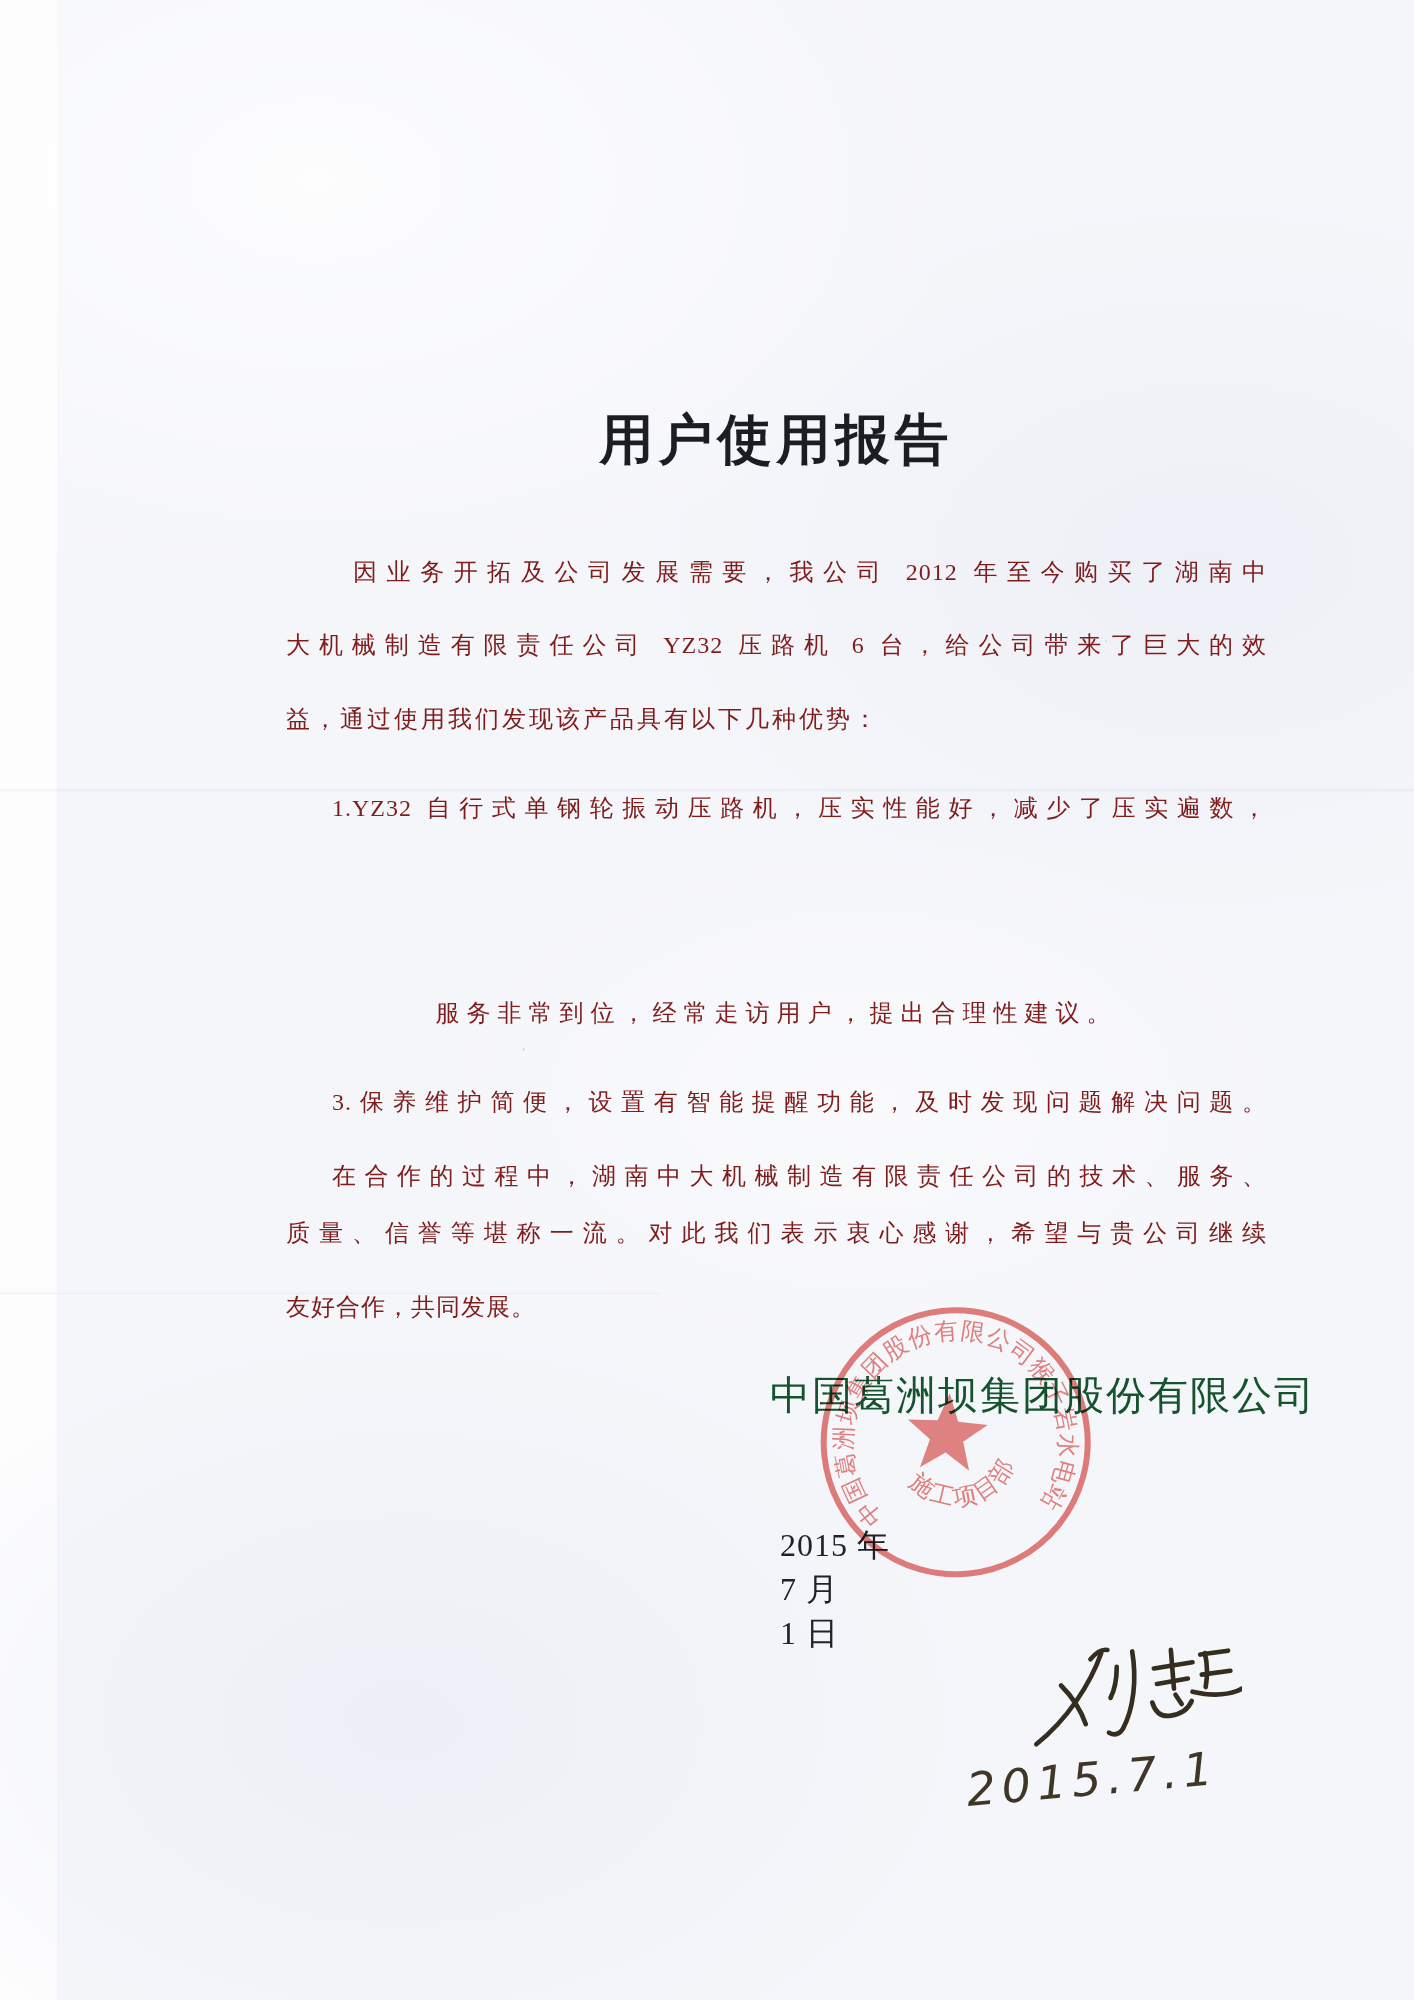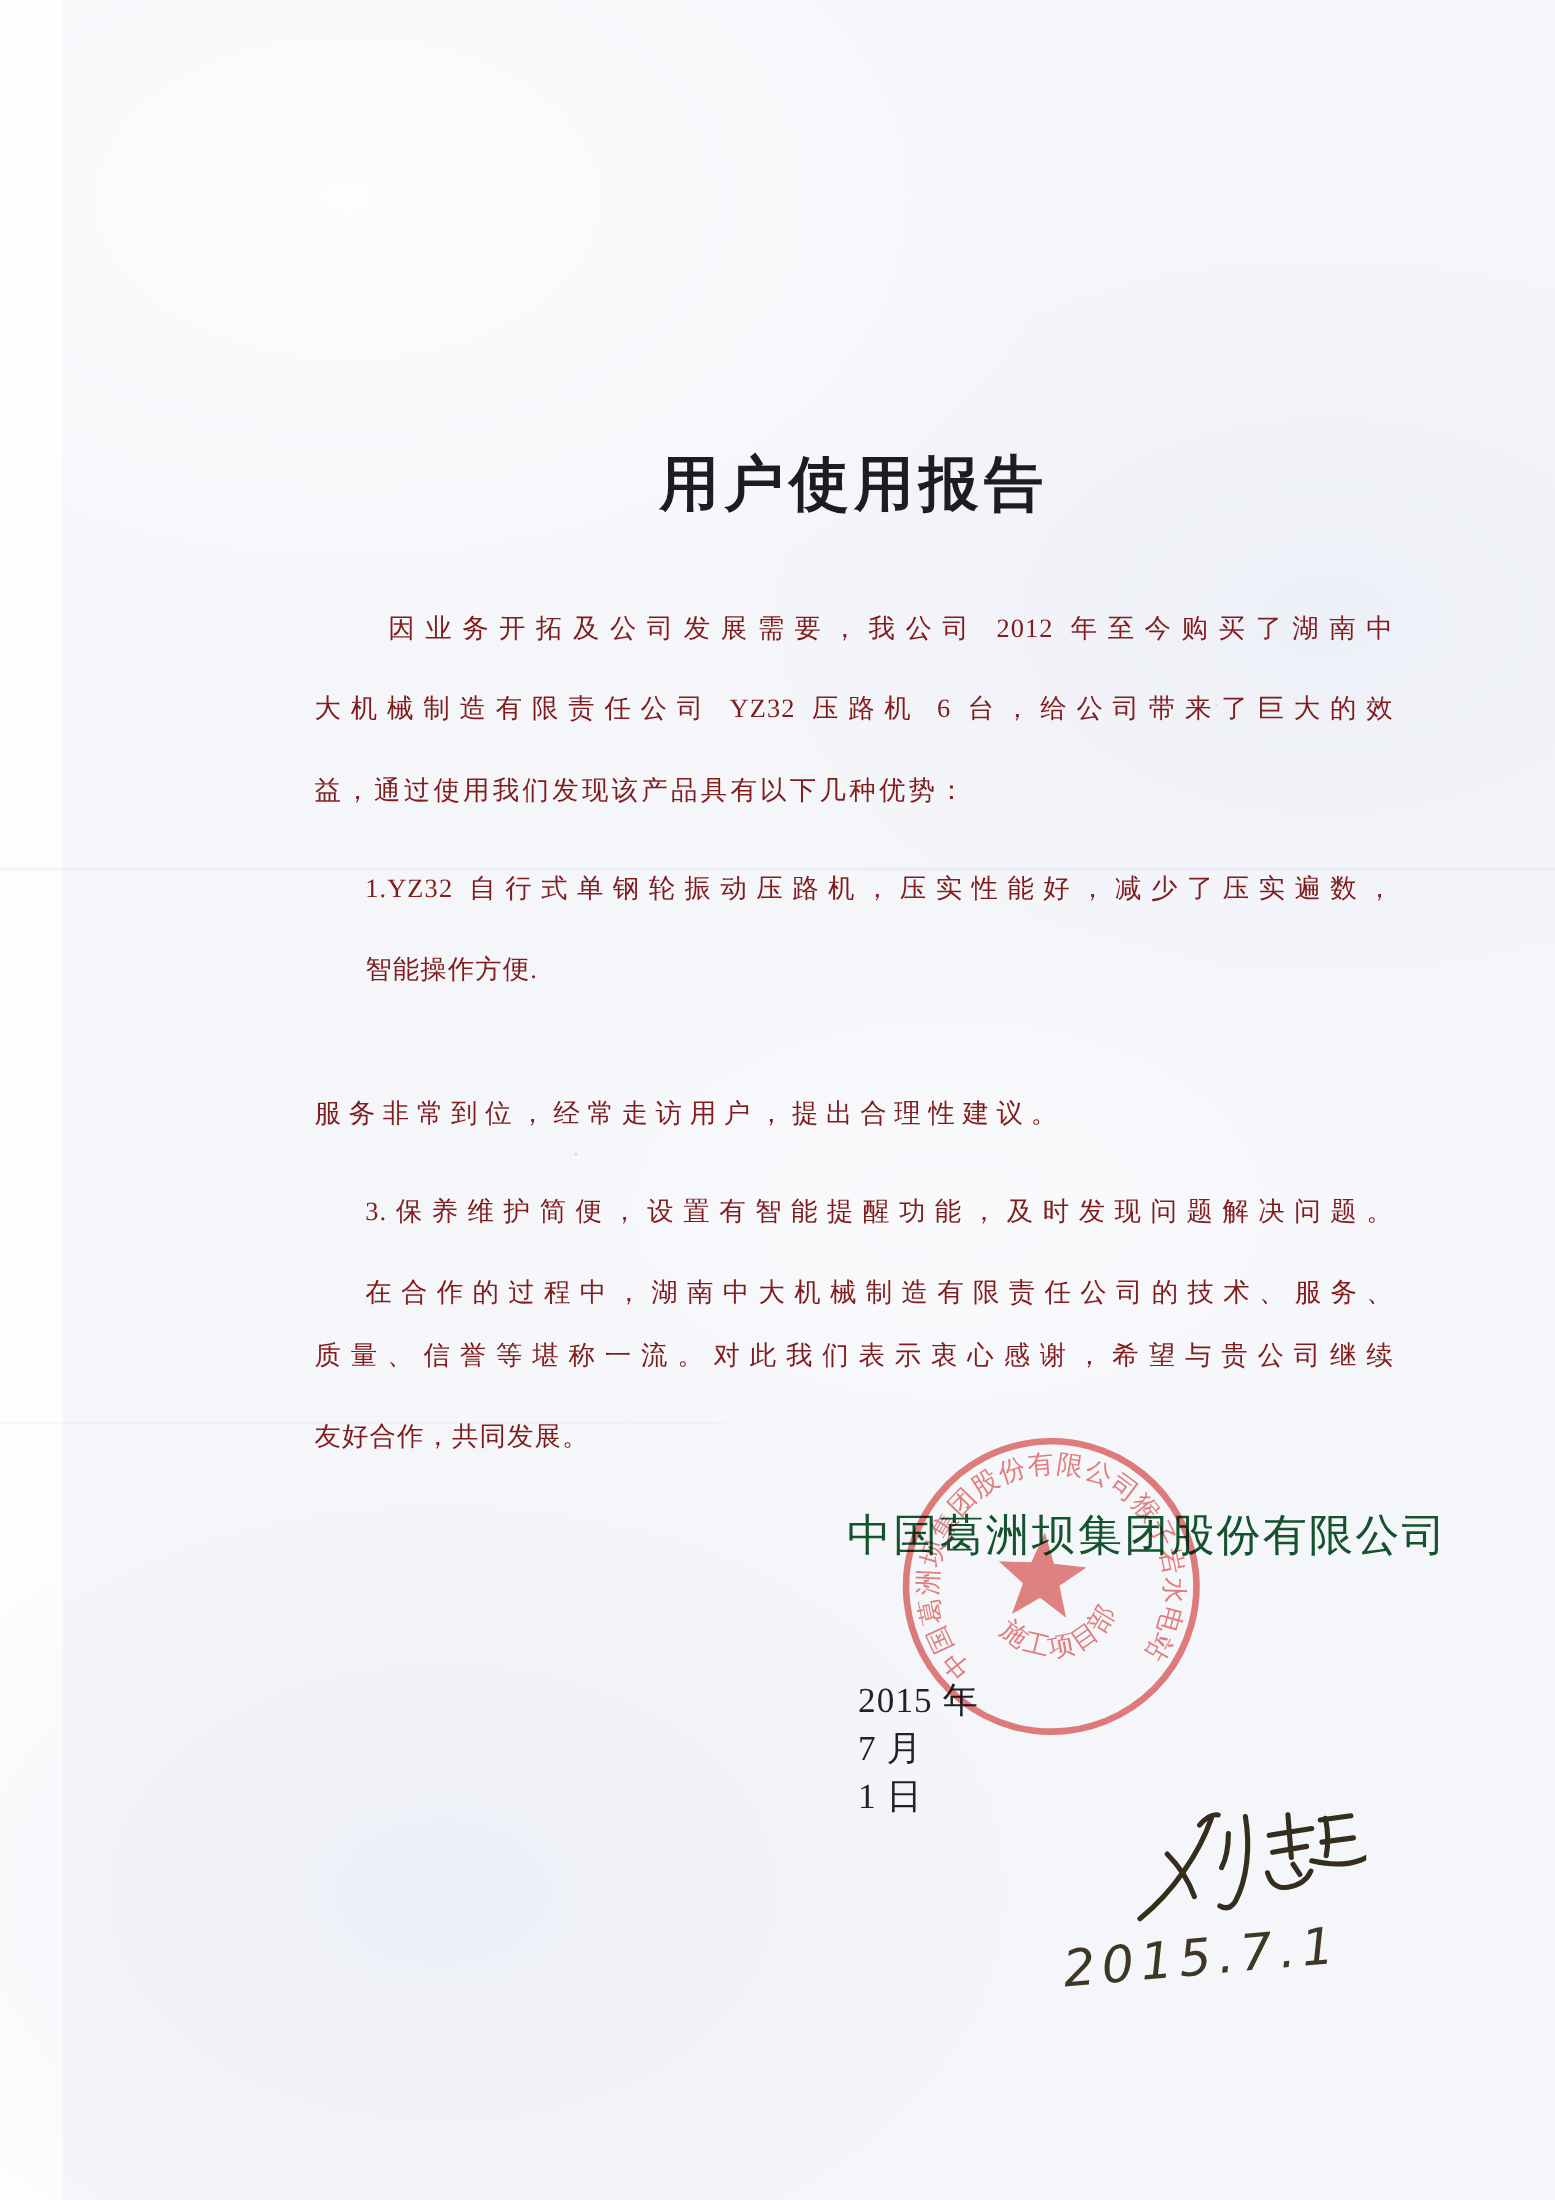--- a/index.html
+++ b/index.html
@@ -37,21 +37,21 @@
   }
   .bl{
     position:absolute;left:286px;width:981px;
     font-size:24px;line-height:1.25;letter-spacing:1px;
     color:#7f1d1d;white-space:nowrap;
   }
   .bl.just{white-space:normal;text-align:justify;text-align-last:justify;}
   .bl.ind-p{padding-left:67px;width:914px;}
   .bl.ind-i{padding-left:46px;width:935px;margin-top:16px;}
   .bl.ls2{letter-spacing:3px;}
-  .bl.ls6{letter-spacing:7px;}
+  .bl.ls6{letter-spacing:7px;text-align:center;}
 
   .sig-company{position:absolute;left:770px;top:1368px;font-size:40px;letter-spacing:2px;color:#14532d;}
   .sig-dept{position:absolute;left:724px;top:1445px;font-size:33px;letter-spacing:0.5px;color:#212129;}
   .sig-date{
     position:absolute;left:780px;top:1524px;width:360px;
     display:flex;justify-content:space-between;
     font-size:32px;color:#212129;letter-spacing:1px;flex-direction:column;
   }
 
   .stamp{
@@ -77,21 +77,20 @@
   <div class="crease c2"></div>
   <div class="speck" style="left:522px;top:1048px;width:3px;height:3px;"></div>
   <div class="speck" style="left:1105px;top:640px;width:2px;height:2px;"></div>
 
   <div class="doc-title">用户使用报告</div>
 
   <div class="bl ind-p just" style="top:557px">因业务开拓及公司发展需要，我公司 2012 年至今购买了湖南中</div>
   <div class="bl just" style="top:630px">大机械制造有限责任公司 YZ32 压路机 6 台，给公司带来了巨大的效</div>
   <div class="bl ls2" style="top:704px">益，通过使用我们发现该产品具有以下几种优势：</div>
   <div class="bl ind-i just" style="top:777px">1.YZ32 自行式单钢轮振动压路机，压实性能好，减少了压实遍数，</div>
-  <div class="bl ind-i" style="top:851px">智能操作方便.</div>
   <div class="bl ls6" style="top:998px">服务非常到位，经常走访用户，提出合理性建议。</div>
   <div class="bl ind-i just" style="top:1071px">3.保养维护简便，设置有智能提醒功能，及时发现问题解决问题。</div>
   <div class="bl ind-i just" style="top:1145px">在合作的过程中，湖南中大机械制造有限责任公司的技术、服务、</div>
   <div class="bl just" style="top:1218px">质量、信誉等堪称一流。对此我们表示衷心感谢，希望与贵公司继续</div>
   <div class="bl" style="top:1292px">友好合作，共同发展。</div>
 
   <div class="sig-company">中国葛洲坝集团股份有限公司</div>
   <div class="sig-date">
     <span>2015 年</span>
     <span>7 月</span>

